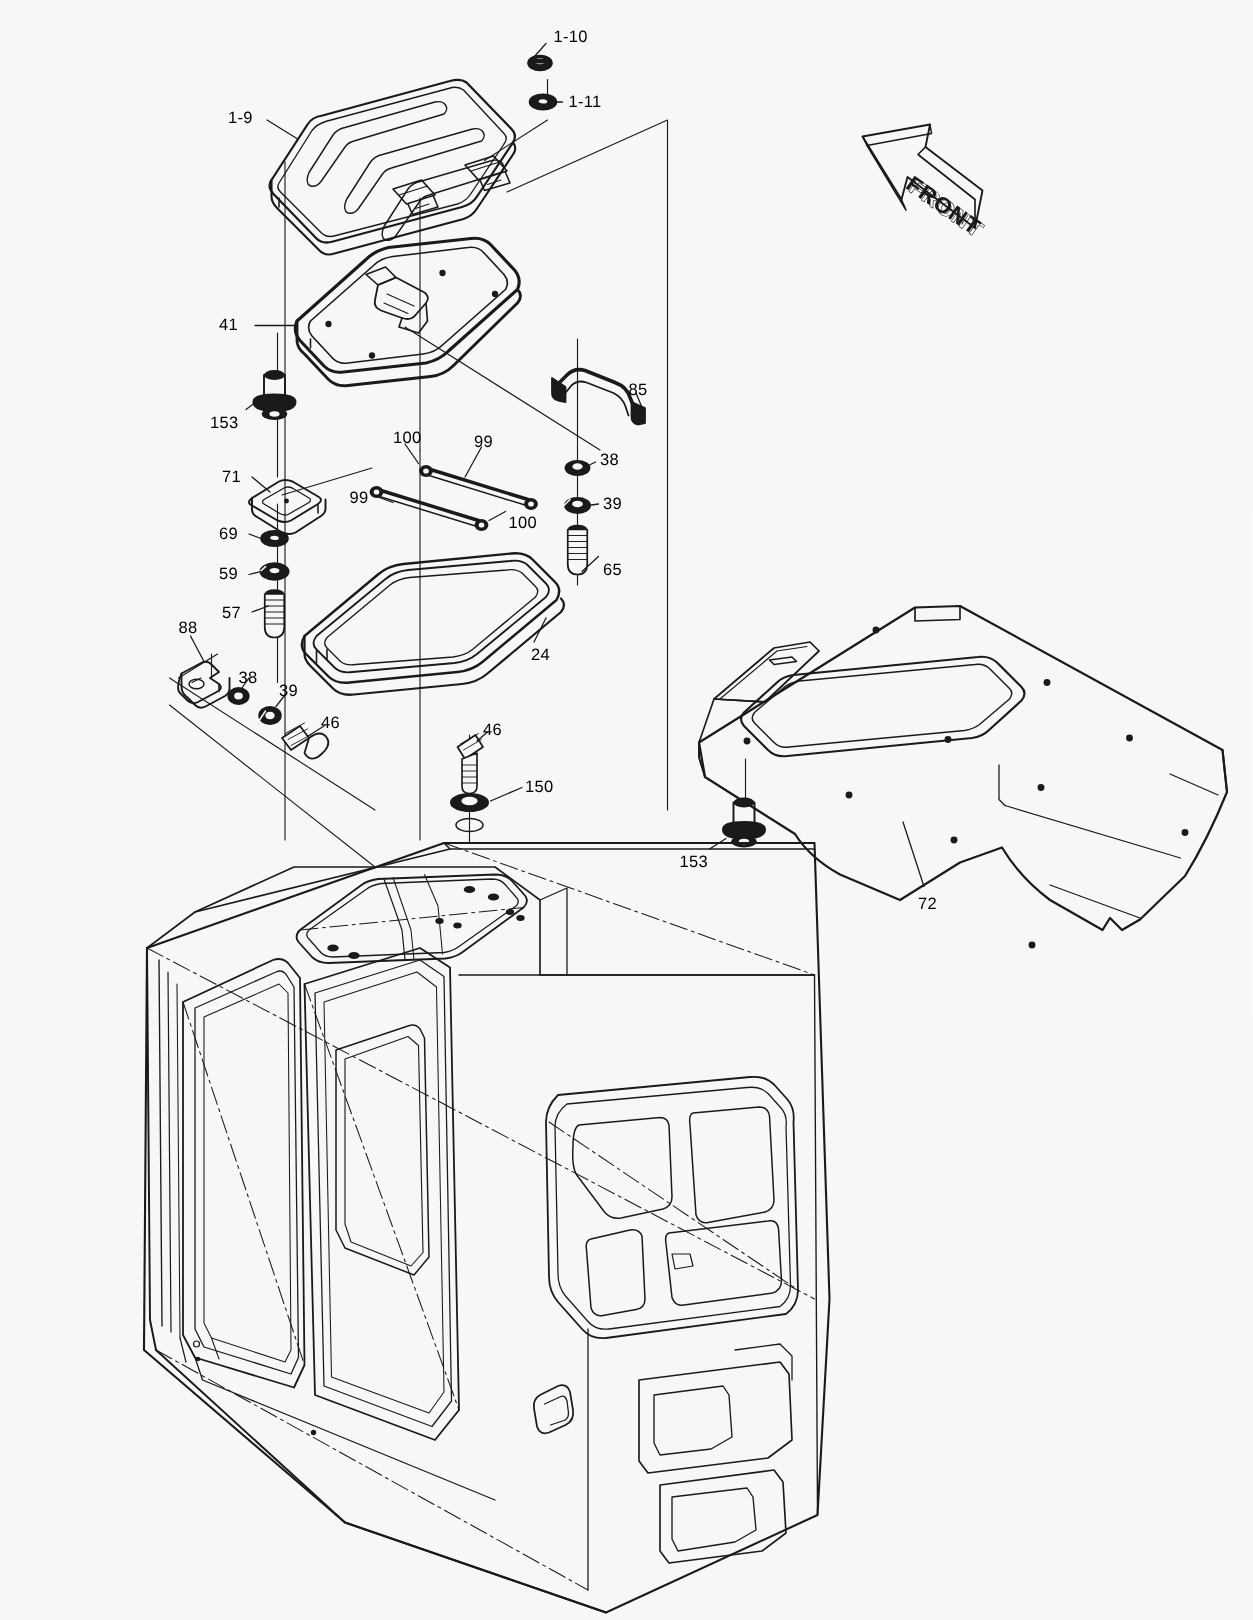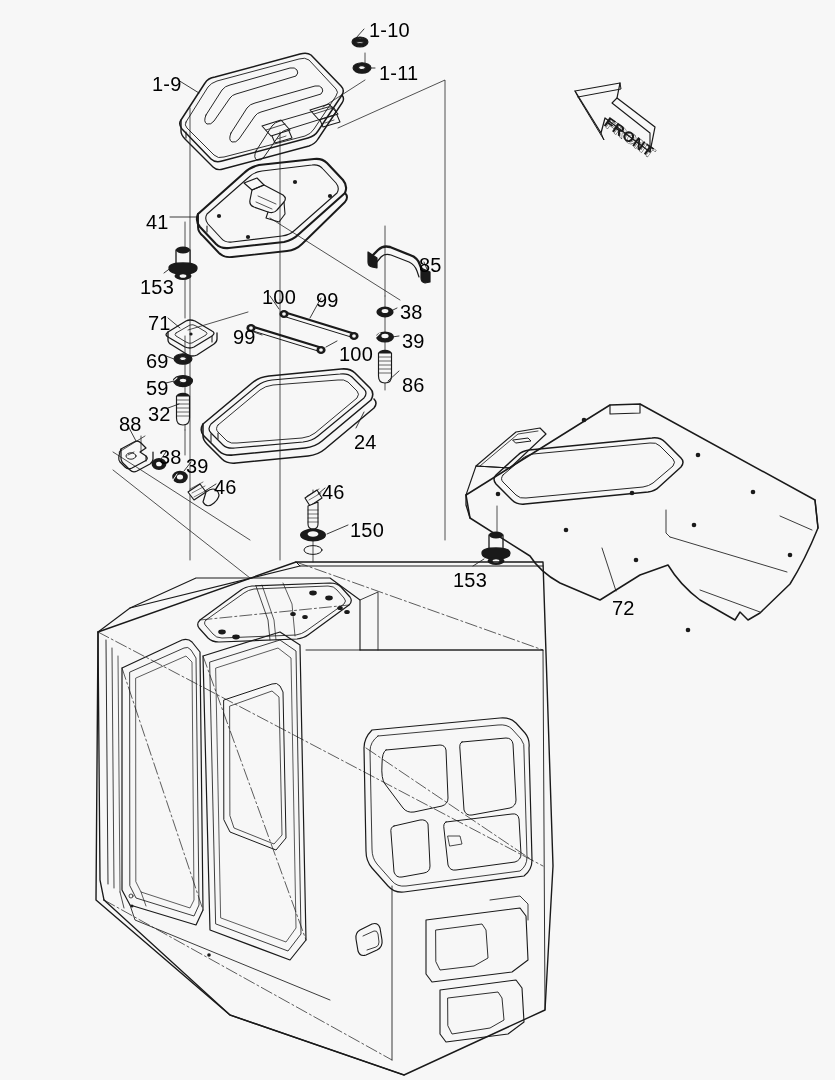--- a/index.html
+++ b/index.html
@@ -6,21 +6,21 @@
   html,body{margin:0;padding:0;background:#ffffff;}
   body{font-family:"Liberation Sans",sans-serif;}
   #sheet{
     position:relative;width:835px;height:1080px;
     background:#f7f7f7;overflow:hidden;
   }
   #sheet svg{position:absolute;left:0;top:0;}
   .lbl{
     position:absolute;
     font-family:"Liberation Sans",sans-serif;
-    font-size:20px;color:#000;
+    font-size:11px;color:#000;
     white-space:nowrap;line-height:1;
     letter-spacing:.2px;
   }
 </style>
 </head>
 <body>
 
 <div id="sheet">
 
 <svg width="835" height="1080" viewBox="0 0 835 1080">
@@ -446,32 +446,32 @@
 </svg>
 
 <div class="lbl" style="left:152px;top:74px">1-9</div>
 <div class="lbl" style="left:369px;top:20px">1-10</div>
 <div class="lbl" style="left:379px;top:63px">1-11</div>
 <div class="lbl" style="left:146px;top:212px">41</div>
 <div class="lbl" style="left:140px;top:277px">153</div>
 <div class="lbl" style="left:148px;top:313px">71</div>
 <div class="lbl" style="left:146px;top:351px">69</div>
 <div class="lbl" style="left:146px;top:378px">59</div>
-<div class="lbl" style="left:148px;top:404px">32</div>
+<div class="lbl" style="left:148px;top:404px">57</div>
 <div class="lbl" style="left:119px;top:414px">88</div>
 <div class="lbl" style="left:159px;top:447px">38</div>
 <div class="lbl" style="left:186px;top:456px">39</div>
 <div class="lbl" style="left:214px;top:477px">46</div>
 <div class="lbl" style="left:262px;top:287px">100</div>
 <div class="lbl" style="left:316px;top:290px">99</div>
 <div class="lbl" style="left:233px;top:327px">99</div>
 <div class="lbl" style="left:339px;top:344px">100</div>
 <div class="lbl" style="left:419px;top:255px">85</div>
 <div class="lbl" style="left:400px;top:302px">38</div>
 <div class="lbl" style="left:402px;top:331px">39</div>
-<div class="lbl" style="left:402px;top:375px">86</div>
+<div class="lbl" style="left:402px;top:375px">65</div>
 <div class="lbl" style="left:354px;top:432px">24</div>
 <div class="lbl" style="left:322px;top:482px">46</div>
 <div class="lbl" style="left:350px;top:520px">150</div>
 <div class="lbl" style="left:453px;top:570px">153</div>
 <div class="lbl" style="left:612px;top:598px">72</div>
 
 </div>
 
 </body></html>

